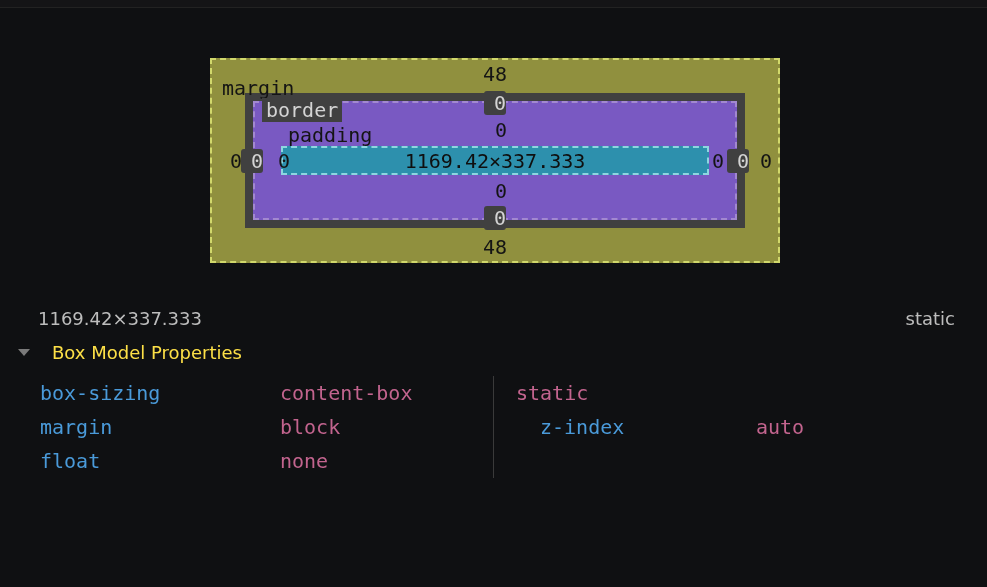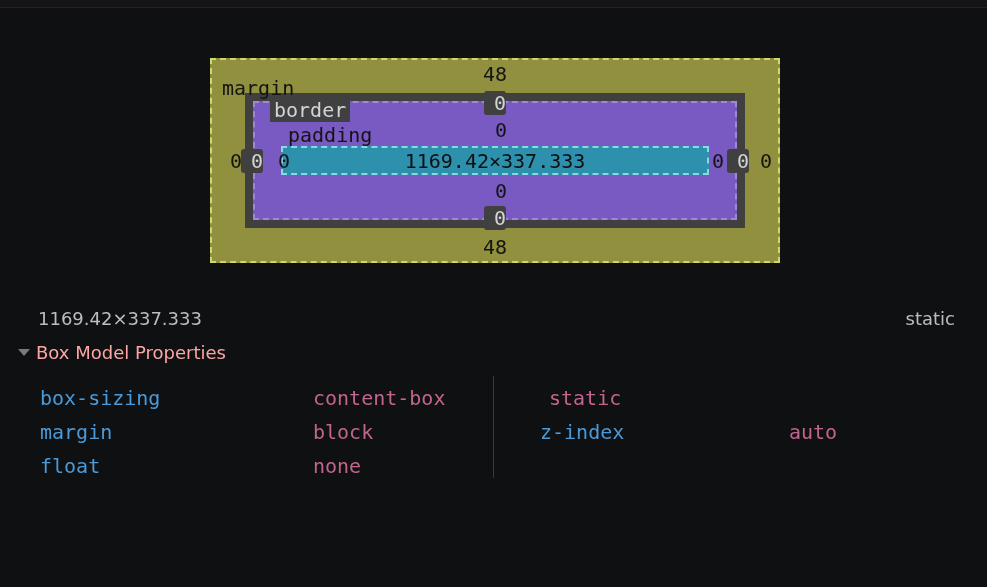--- a/index.html
+++ b/index.html
@@ -61,21 +61,21 @@
     justify-content: center;
     font-size: 20px;
   }
 
   .bm-label {
     position: absolute;
     font-size: 20px;
     color: #141414;
   }
   .lbl-margin  { left: 12px;  top: 18px; }
-  .lbl-border  { left: 60px;  top: 40px;  background:#404040; color:#d4d4d4; padding:0 4px; }
+  .lbl-border  { left: 52px;  top: 40px;  background:#404040; color:#d4d4d4; padding:0 4px; }
   .lbl-padding { left: 78px;  top: 65px;  color:#141414; }
 
   .num {
     position: absolute;
     text-align: right;
     width: 24px;
     line-height: 24px;
     font-size: 20px;
     color: #141414;
   }
@@ -118,23 +118,23 @@
     font-family: "DejaVu Sans", "Segoe UI", sans-serif;
   }
 
   
   .section-header {
     position: absolute;
     left: 18px;
     top: 334px;
     display: flex;
     align-items: center;
-    gap: 6px;
+    gap: 22px;
     font-size: 18px;
-    color: #fca5a5;
+    color: #fde047;
     font-family: "DejaVu Sans", "Segoe UI", sans-serif;
     cursor: pointer;
   }
   .twisty {
     width: 0; height: 0;
     border-left: 6px solid transparent;
     border-right: 6px solid transparent;
     border-top: 7px solid #7a7a7a;
   }
 
@@ -150,35 +150,34 @@
     padding-left: 22px;
   }
   .divider {
     width: 1px;
     background: #3a3a3a;
     margin: 0 0;
   }
   .prop-row {
     display: flex;
     height: 34px;
-    align-items: flex-end;
+    align-items: center;
   }
   .prop-name {
     width: 240px;
     color: #4a9ad9;
     font-family: "DejaVu Sans Mono", monospace;
     font-size: 20px;
     cursor: pointer;
   }
   .prop-value {
     color: #c2648e;
     font-family: "DejaVu Sans Mono", monospace;
     font-size: 20px;
     cursor: pointer;
-    margin-left: 33px;
   }
   .col.right .prop-name { width: 240px; padding-left: 24px; }
 </style>
 </head>
 <body>
 
 <div class="topbar"></div>
 
 <div class="panel">
 

